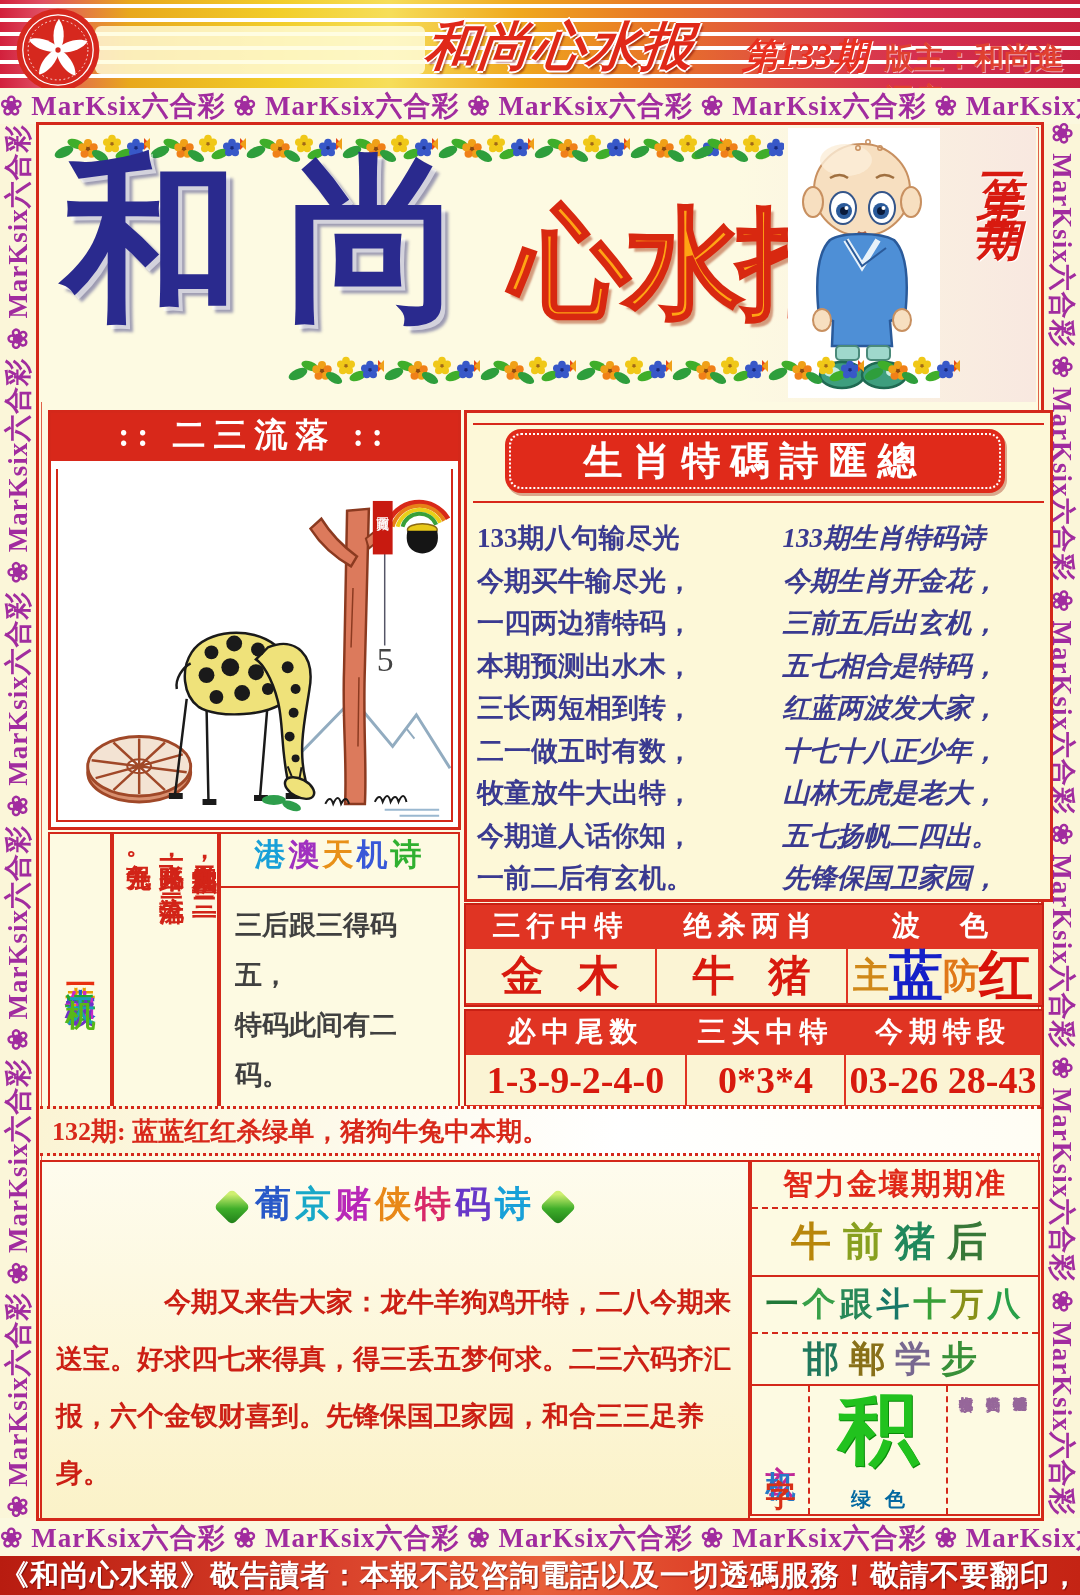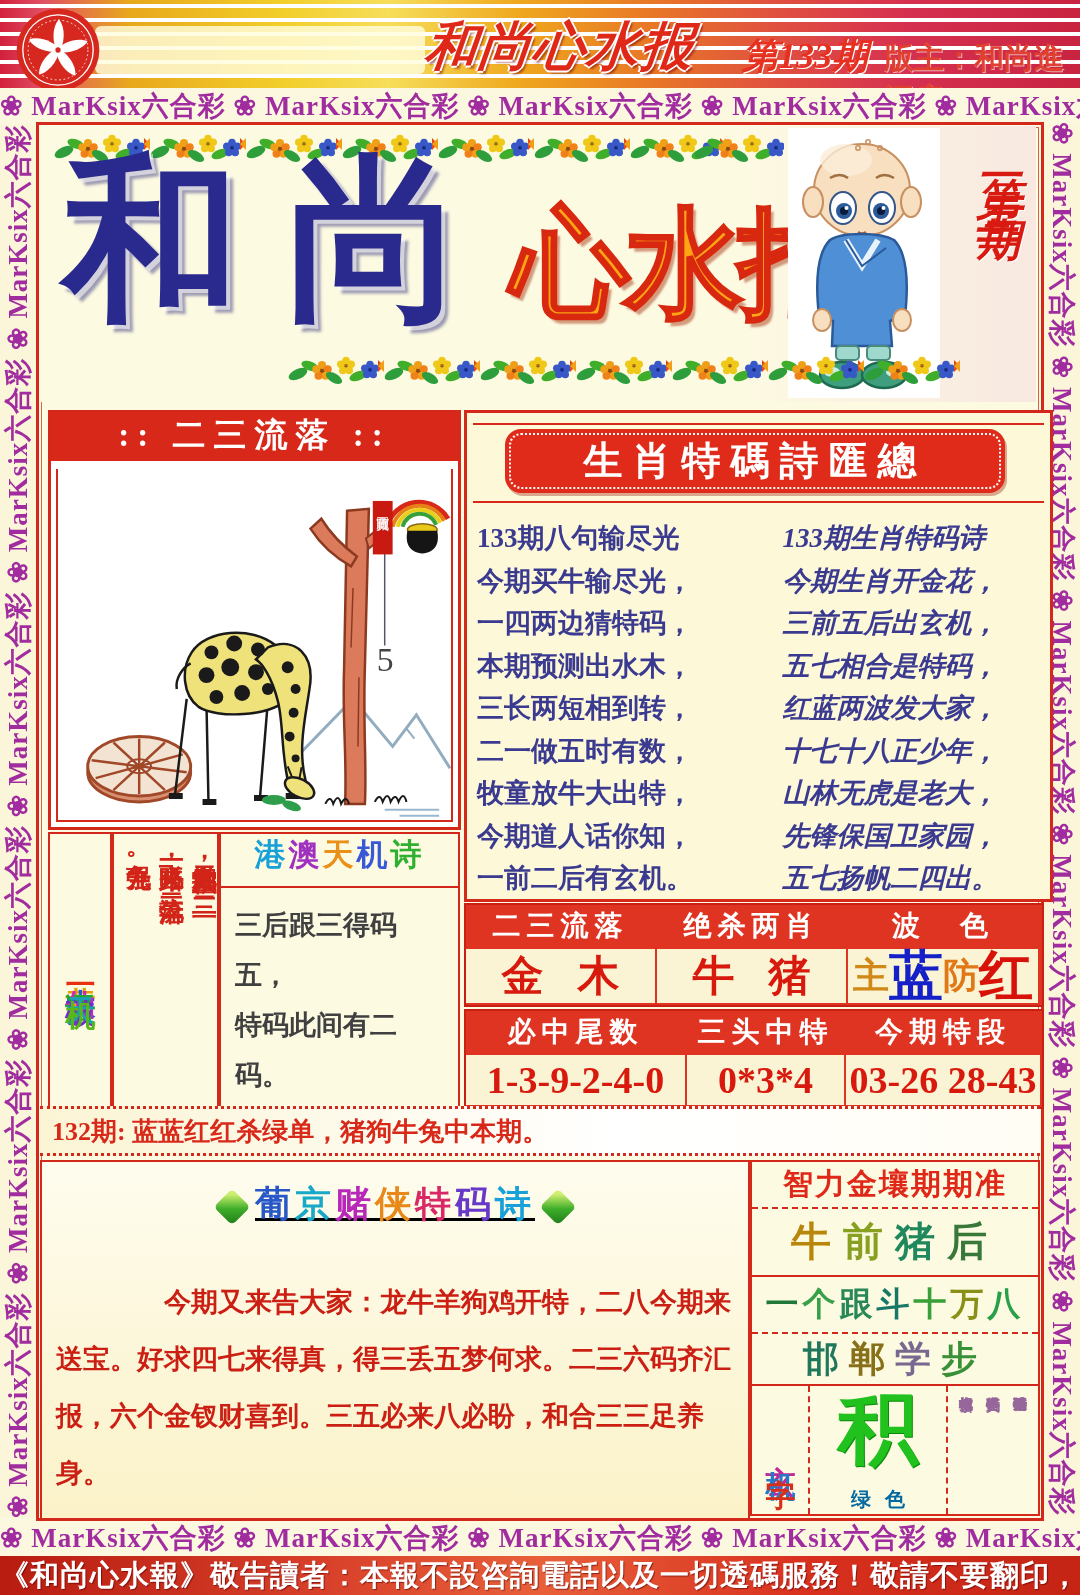--- a/index.html
+++ b/index.html
@@ -83,21 +83,21 @@
   
   #resband{position:absolute;left:40px;top:1106px;width:1000px;height:50px;
     border-top:3px dotted #D4281A;border-bottom:3px dotted #D4281A;
     background:linear-gradient(90deg,#FBF4D4,#FFFFFF 58%,#FFFDF4);
     display:flex;align-items:center;justify-content:space-between;padding:0 12px;box-sizing:border-box;
     font:900 26px "Liberation Serif",serif;color:#D8281A;}
 
   
   #pjbox{position:absolute;left:40px;top:1160px;width:706px;height:356px;border:2px solid #D4281A;
     background:linear-gradient(180deg,#FEFCEE,#FBF2C8);}
-  .pj-title{margin-top:18px;text-align:center;font:900 36px "Liberation Sans",sans-serif;letter-spacing:4px;text-decoration:underline;}
+  .pj-title{margin-top:18px;text-align:center;font:900 36px "Liberation Sans",sans-serif;letter-spacing:4px;}
   .diamond{display:inline-block;width:26px;height:26px;margin:0 10px;vertical-align:-4px;border-radius:5px;
     background:linear-gradient(135deg,#CFEF70 15%,#3FAE2A 55%,#1E7A18);transform:rotate(45deg);}
   .pj-body{position:absolute;left:14px;right:10px;bottom:16px;font:700 27px "Liberation Serif",serif;
     color:#CC1F14;line-height:57px;text-indent:4em;}
 
   
   #rpanel{position:absolute;left:750px;top:1160px;width:290px;height:356px;border:2px solid #D4281A;
     background:#FDFAE2;display:flex;flex-direction:column;box-sizing:border-box;}
   .rp-row{display:flex;align-items:center;justify-content:center;font-family:"Liberation Serif",serif;font-weight:900;}
   .rp1{height:50px;color:#E02818;font-size:30px;letter-spacing:2px;border-bottom:2px dashed #D4281A;}
@@ -351,28 +351,28 @@
         <div>一前二后有玄机。</div>
       </div>
       <div class="z-col r">
         <div>133期生肖特码诗</div>
         <div>今期生肖开金花，</div>
         <div>三前五后出玄机，</div>
         <div>五七相合是特码，</div>
         <div>红蓝两波发大家，</div>
         <div>十七十八正少年，</div>
         <div>山林无虎是老大，</div>
+        <div>五七扬帆二四出。</div>
         <div>先锋保国卫家园，</div>
-        <div>五七扬帆二四出。</div>
       </div>
     </div>
   </div>
 
   <div id="table1" class="ptable">
-    <div class="th">二三流落</div>
+    <div class="th">三行中特</div>
     <div class="th">绝杀两肖</div>
     <div class="th">波　色</div>
     <div class="td sp">金木</div>
     <div class="td sp">牛猪</div>
     <div class="td bose">
         <span style="color: rgb(208, 136, 24); font-size: 36px;">主</span>
         <span style="color: rgb(21, 32, 200); font-size: 54px;">蓝</span>
         <span style="color: rgb(224, 120, 24); font-size: 36px;">防</span>
         <span style="color: rgb(216, 18, 8); font-size: 54px;">红</span>
       </div>
@@ -385,21 +385,21 @@
     <div class="td num">0*3*4</div>
     <div class="td num">03-26 28-43</div>
   </div>
 
   <div id="resband">
     <span>132期: 蓝蓝红红杀绿单，猪狗牛兔中本期。</span>
   </div>
 
   <div id="pjbox">
     <div class="pj-title"><span class="diamond"></span><span><span style="color: rgb(40, 88, 200);">葡</span><span style="color: rgb(24, 168, 200);">京</span><span style="color: rgb(184, 40, 184);">赌</span><span style="color: rgb(232, 136, 24);">侠</span><span style="color: rgb(216, 40, 104);">特</span><span style="color: rgb(104, 56, 200);">码</span><span style="color: rgb(24, 160, 216);">诗</span></span><span class="diamond"></span></div>
-    <div class="pj-body">今期又来告大家：龙牛羊狗鸡开特，二八今期来送宝。好求四七来得真，得三丢五梦何求。二三六码齐汇报，六个金钗财喜到。三五必来八必盼，和合三三足养身。</div>
+    <div class="pj-body">今期又来告大家：龙牛羊狗鸡开特，二八今期来送宝。好求四七来得真，得三丢五梦何求。二三六码齐汇报，六个金钗财喜到。先锋保国卫家园，和合三三足养身。</div>
   </div>
 
   <div id="rpanel">
     <div class="rp-row rp1">智力金壤期期准</div>
     <div class="rp-row rp2">
         <span style="color: rgb(184, 134, 11);">牛</span>
         <span style="color: rgb(136, 160, 32);">前</span>
         <span style="color: rgb(32, 136, 92);">猪</span>
         <span style="color: rgb(56, 120, 56);">后</span>
       </div>

